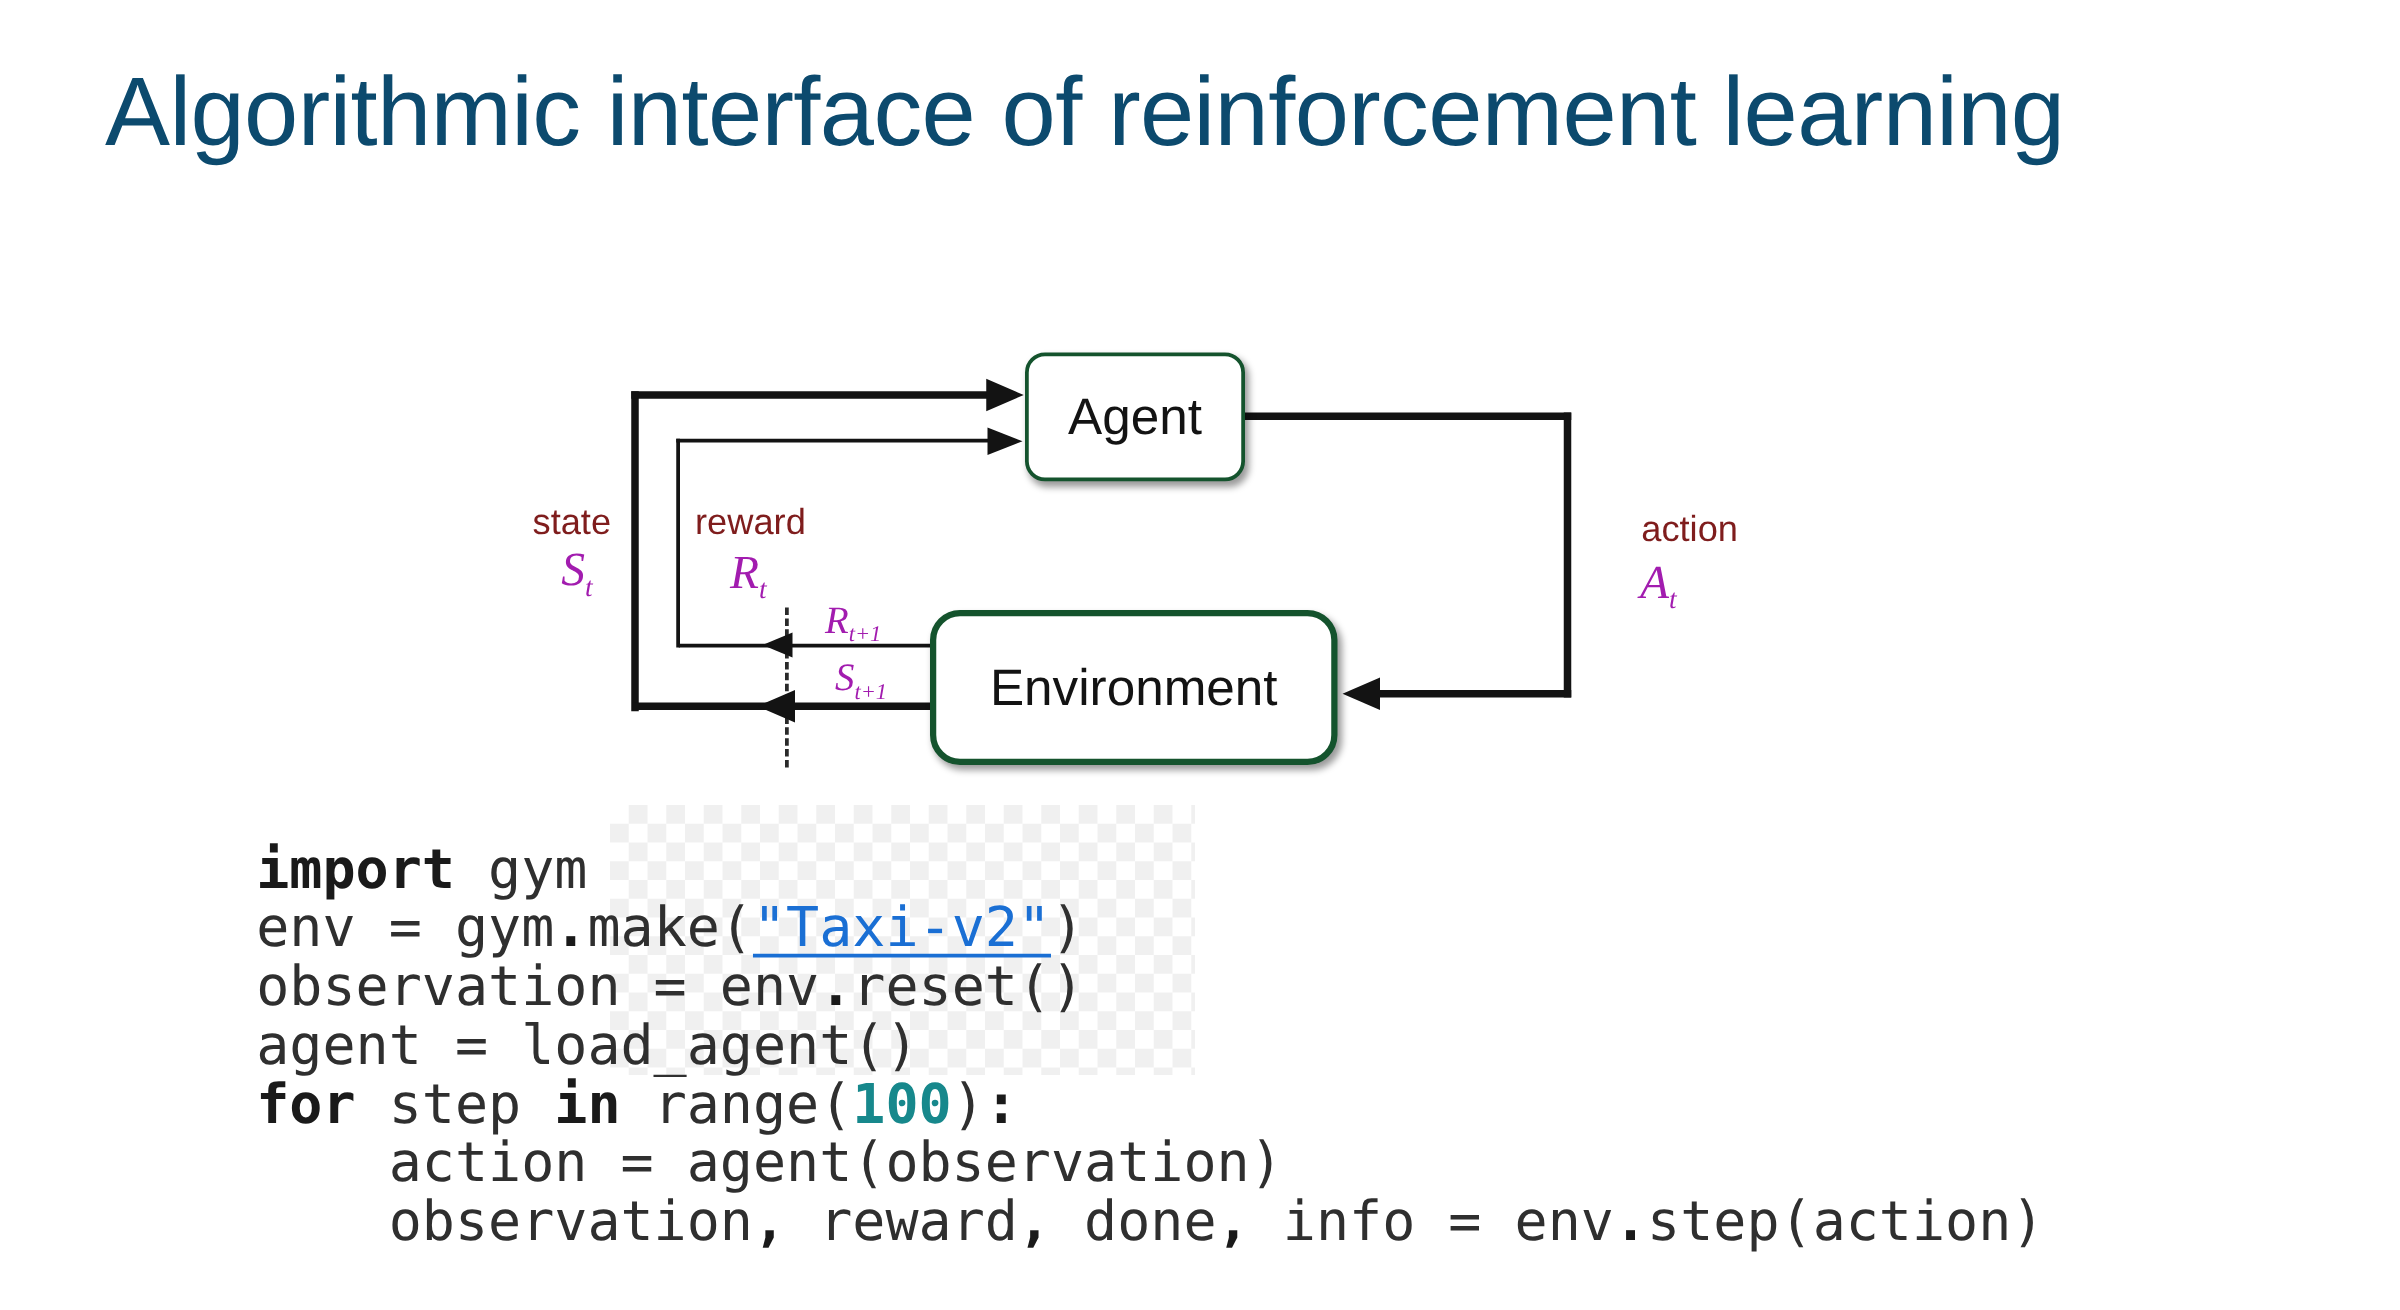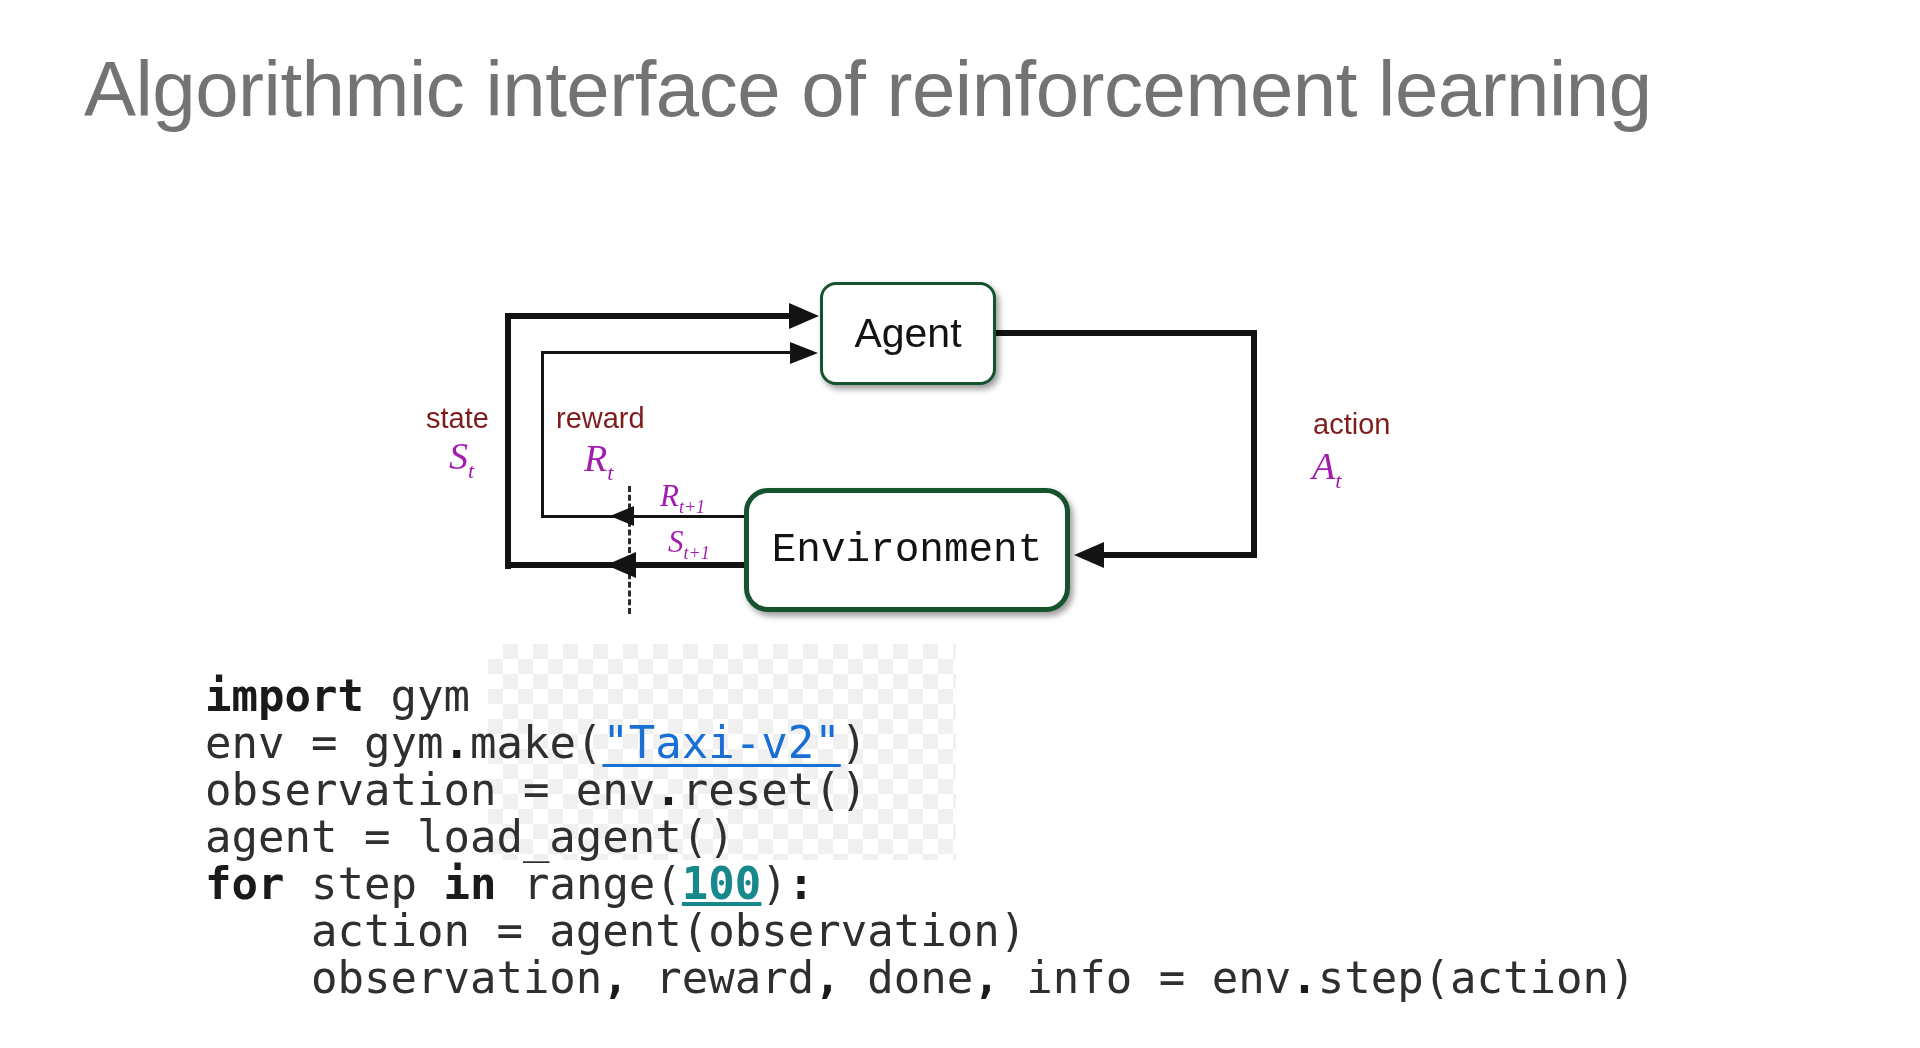--- a/index.html
+++ b/index.html
@@ -13,42 +13,42 @@
   }
   #slide { position: absolute; inset: 0; background: #ffffff; }
 
   
   .slide-title {
     position: absolute;
     left: 84px; top: 44px;
     font-size: 78px;
     font-weight: 300;
     letter-spacing: -0.5px;
-    color: #737373;
+    color: #0c4a6e;
     white-space: nowrap;
   }
 
   
   .diagram { position: absolute; inset: 0; }
 
   .dline { position: absolute; background: #131313; }
 
   .node-box {
     position: absolute;
     background: #ffffff;
     border: 3px solid #14532d;
     border-radius: 16px;
     box-shadow: 3px 4px 6px rgba(0,0,0,0.40);
     display: flex; align-items: center; justify-content: center;
     font-size: 41px;
     color: #131313;
     z-index: 5;
   }
   .agent-box   { left: 820px; top: 282px; width: 176px; height: 103px; }
-  .env-box     { left: 744px; top: 488px; width: 326px; height: 124px; border-width: 5px; border-radius: 24px; font-family: Liberation Mono, monospace; }
+  .env-box     { left: 744px; top: 488px; width: 326px; height: 124px; border-width: 5px; border-radius: 24px; }
 
   .arrow { position: absolute; width: 0; height: 0; z-index: 4; }
   .arrow.right { border-top: 13px solid transparent; border-bottom: 13px solid transparent; border-left: 30px solid #131313; }
   .arrow.right.thin { border-top: 11px solid transparent; border-bottom: 11px solid transparent; border-left: 28px solid #131313; }
   .arrow.left { border-top: 13px solid transparent; border-bottom: 13px solid transparent; border-right: 30px solid #131313; }
   .arrow.left.small { border-top: 10px solid transparent; border-bottom: 10px solid transparent; border-right: 24px solid #131313; }
 
   .dashed-line {
     position: absolute;
     left: 628px; top: 486px; height: 128px; width: 0;
@@ -94,21 +94,21 @@
     left: 205px; top: 672px;
     font-family: "DejaVu Sans Mono", monospace;
     font-size: 44px;
     line-height: 47px;
     color: #2f2f2f;
     z-index: 2;
     white-space: pre;
   }
   .code .kw  { font-weight: bold; color: #1a1a1a; }
   .code .op  { font-weight: bold; color: #1a1a1a; }
-  .code .num { font-weight: bold; color: #17888c; text-decoration: underline; }
+  .code .num { font-weight: bold; color: #17888c; }
   .code .link {
     color: #1a6fd4;
     text-decoration: underline;
     text-decoration-thickness: 3px;
     text-underline-offset: 6px;
   }
 </style>
 </head>
 <body>
 

